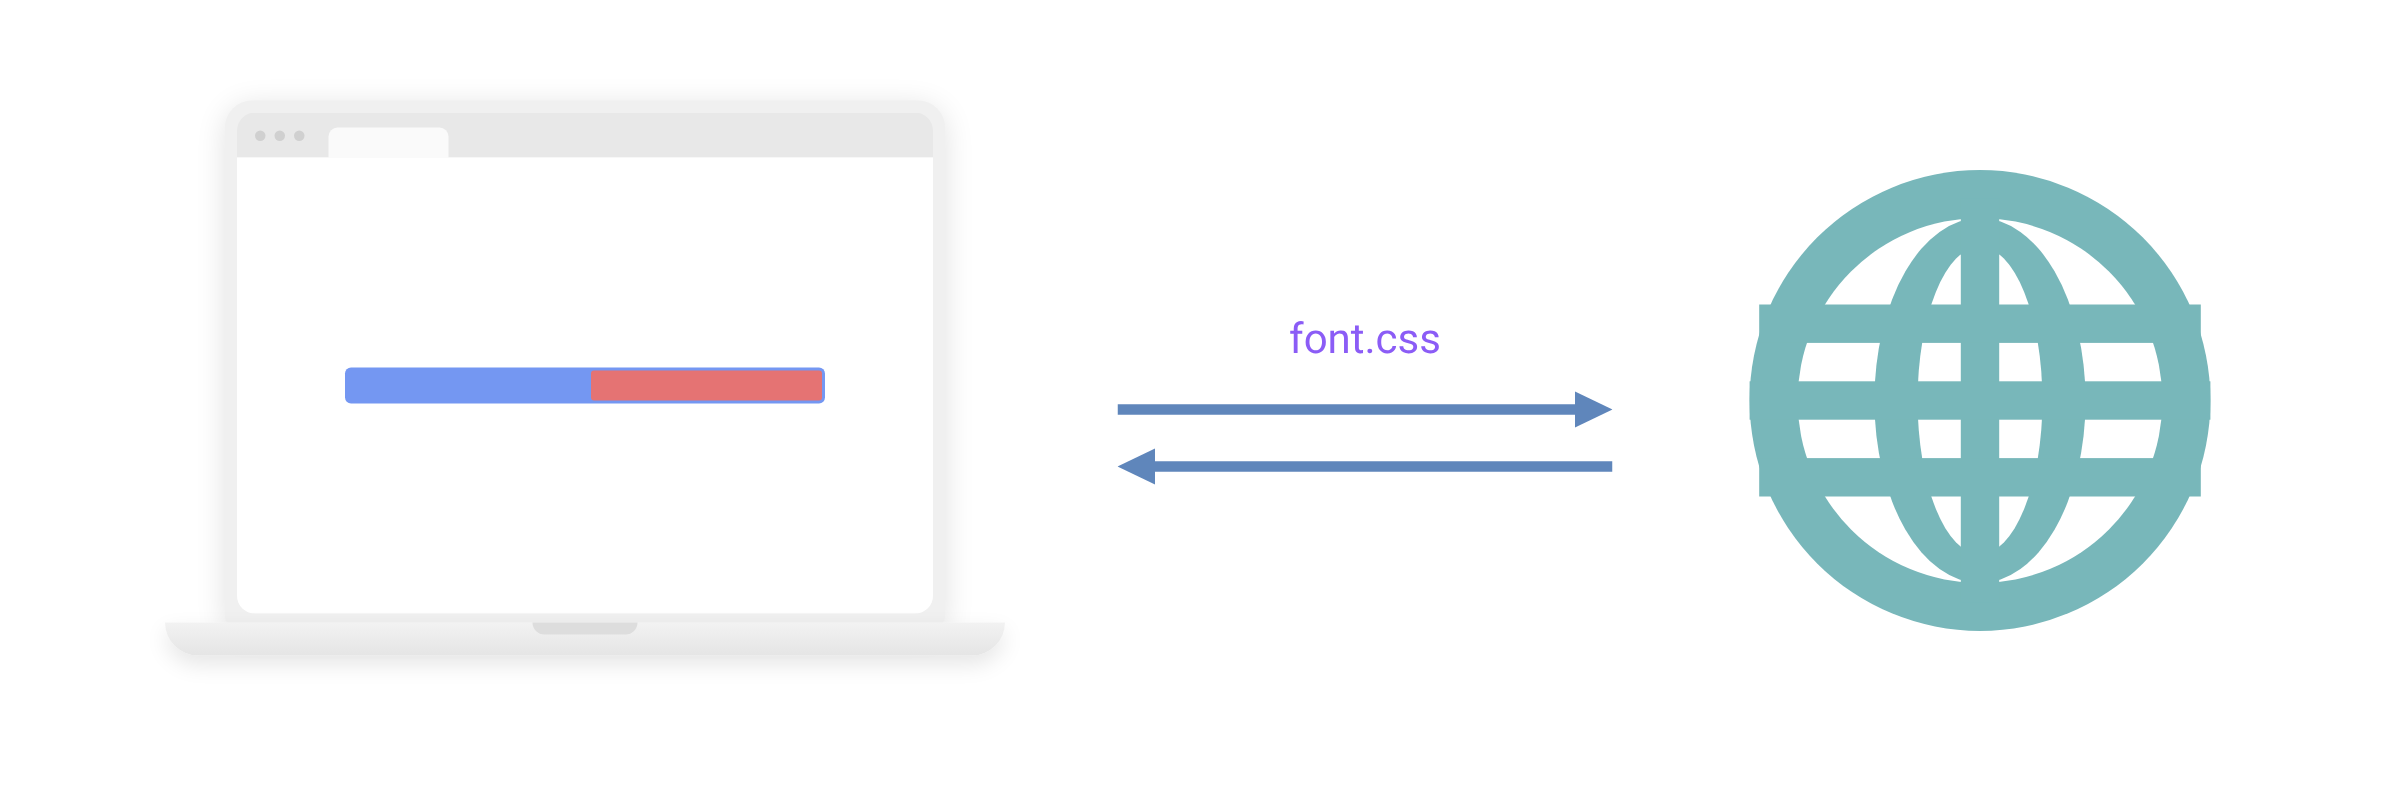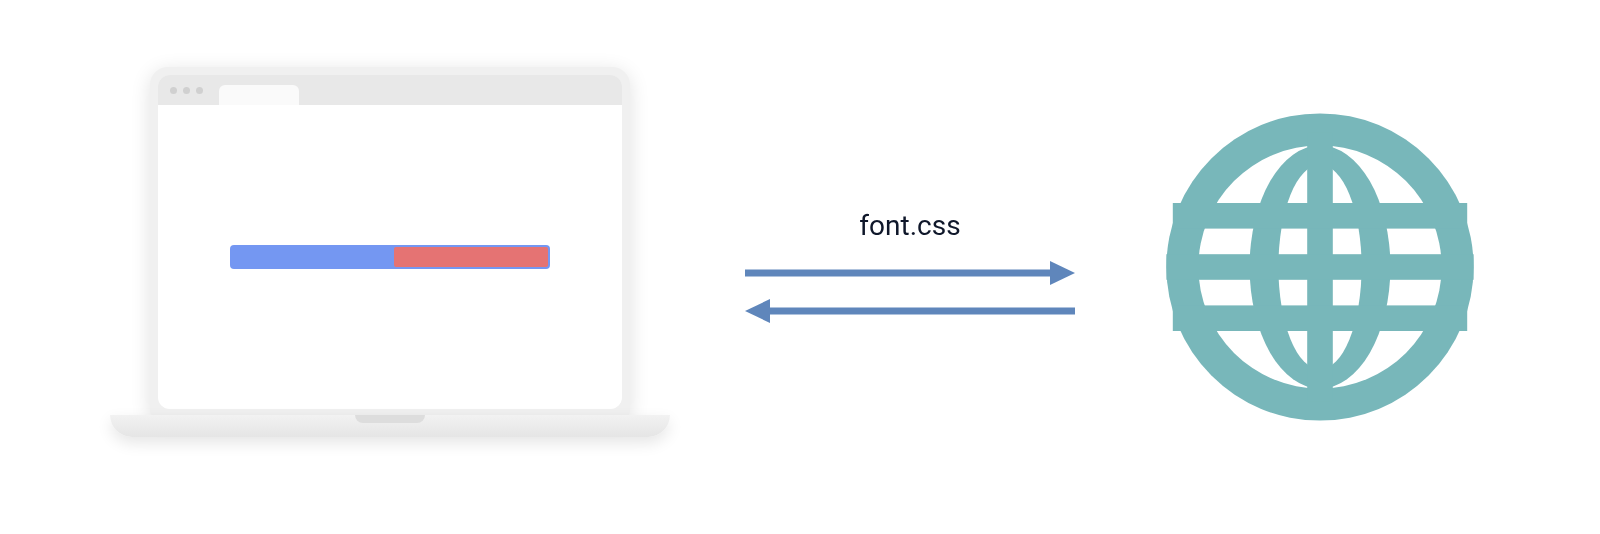--- a/index.html
+++ b/index.html
@@ -122,21 +122,21 @@
     .arrows-section {
       display: flex;
       flex-direction: column;
       align-items: center;
       gap: 8px;
       flex: 1;
       max-width: 400px;
     }
     .arrow-label {
       font-size: 28px;
-      color: #0f172a;
+      color: #8b5cf6;
       margin-bottom: 8px;
     }
     .arrow-svg {
       display: block;
     }
 
     
     .globe-container {
       width: 340px;
       height: 340px;

